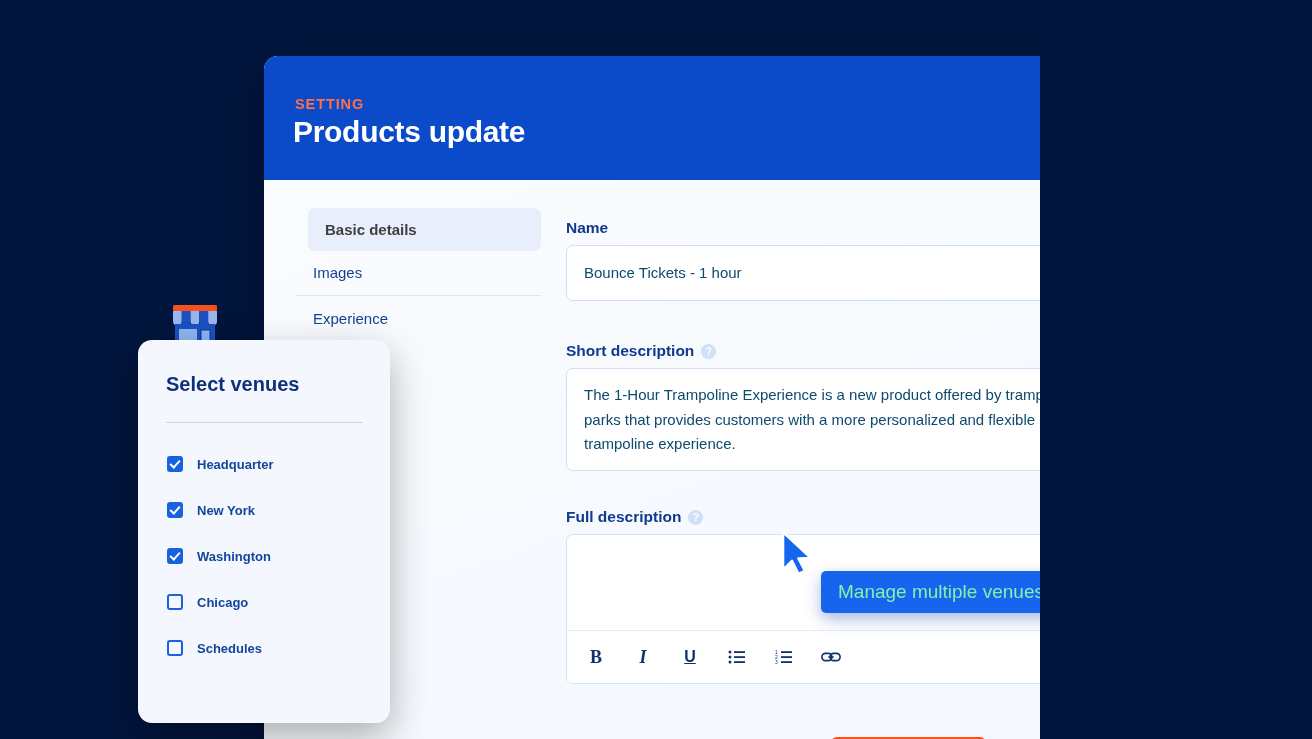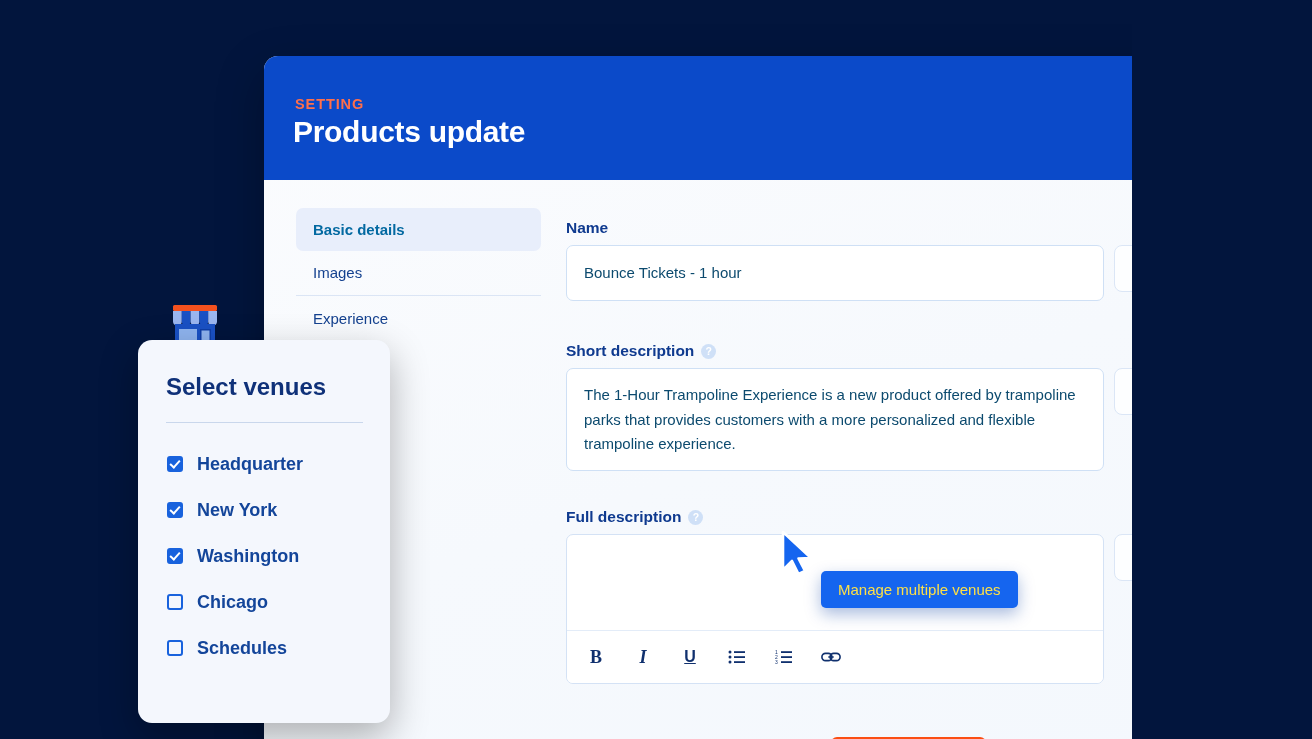--- a/index.html
+++ b/index.html
@@ -2,21 +2,21 @@
 <html><head>
 <meta charset="utf-8">
 <style>
   html, body {
     margin: 0;
     padding: 0;
     background: #02153d;
   }
   #stage {
     position: relative;
-    width: 1132px;
+    width: 1040px;
     height: 739px;
     overflow: hidden;
     background: #02153d;
     font-family: "Liberation Sans", sans-serif;
     -webkit-font-smoothing: antialiased;
   }
 
   
   #app-panel {
     position: absolute;
@@ -71,21 +71,22 @@
     padding-left: 17px;
     box-sizing: border-box;
     color: #14418f;
     font-size: 15px;
     border-radius: 7px;
     cursor: pointer;
   }
   .nav-item.active {
     background: #e8eefb;
     font-weight: bold;
-    color: #0369a1;
+    color: #404040;
+    margin-left: 12px;
   }
   .nav-div {
     height: 1px;
     background: #dbe5f5;
     margin: 1px 0 1px 0;
   }
 
   
   #form {
     position: absolute;
@@ -213,21 +214,21 @@
     height: 383px;
     background: #f4f7fd;
     border-radius: 14px;
     box-shadow: 0 14px 38px rgba(0,0,0,0.30);
   }
   #venues-title {
     position: absolute;
     left: 28px;
     top: 33px;
     color: #0f3179;
-    font-size: 24px;
+    font-size: 20px;
     font-weight: bold;
   }
   #venues-rule {
     position: absolute;
     left: 28px;
     top: 82px;
     width: 197px;
     height: 1px;
     background: #c9d7ec;
   }
@@ -260,41 +261,41 @@
     left: 3px;
     top: 0px;
     width: 4px;
     height: 8px;
     border: solid #ffffff;
     border-width: 0 2px 2px 0;
     transform: rotate(42deg);
   }
   .venue-label {
     color: #13459a;
-    font-size: 18px;
+    font-size: 13px;
     font-weight: bold;
   }
 
   
   #store-icon {
     position: absolute;
     left: 167px;
     top: 303px;
     width: 56px;
     height: 48px;
   }
 
   
   #tooltip {
     position: absolute;
     left: 821px;
     top: 571px;
     background: #1565ef;
-    color: #fde047;
-    font-size: 15px;
+    color: #86efac;
+    font-size: 19px;
     font-weight: normal;
     padding: 10px 17px;
     border-radius: 5px;
     white-space: nowrap;
     box-shadow: 0 6px 16px rgba(10,60,160,0.35);
   }
   #cursor {
     position: absolute;
     left: 779px;
     top: 530px;

